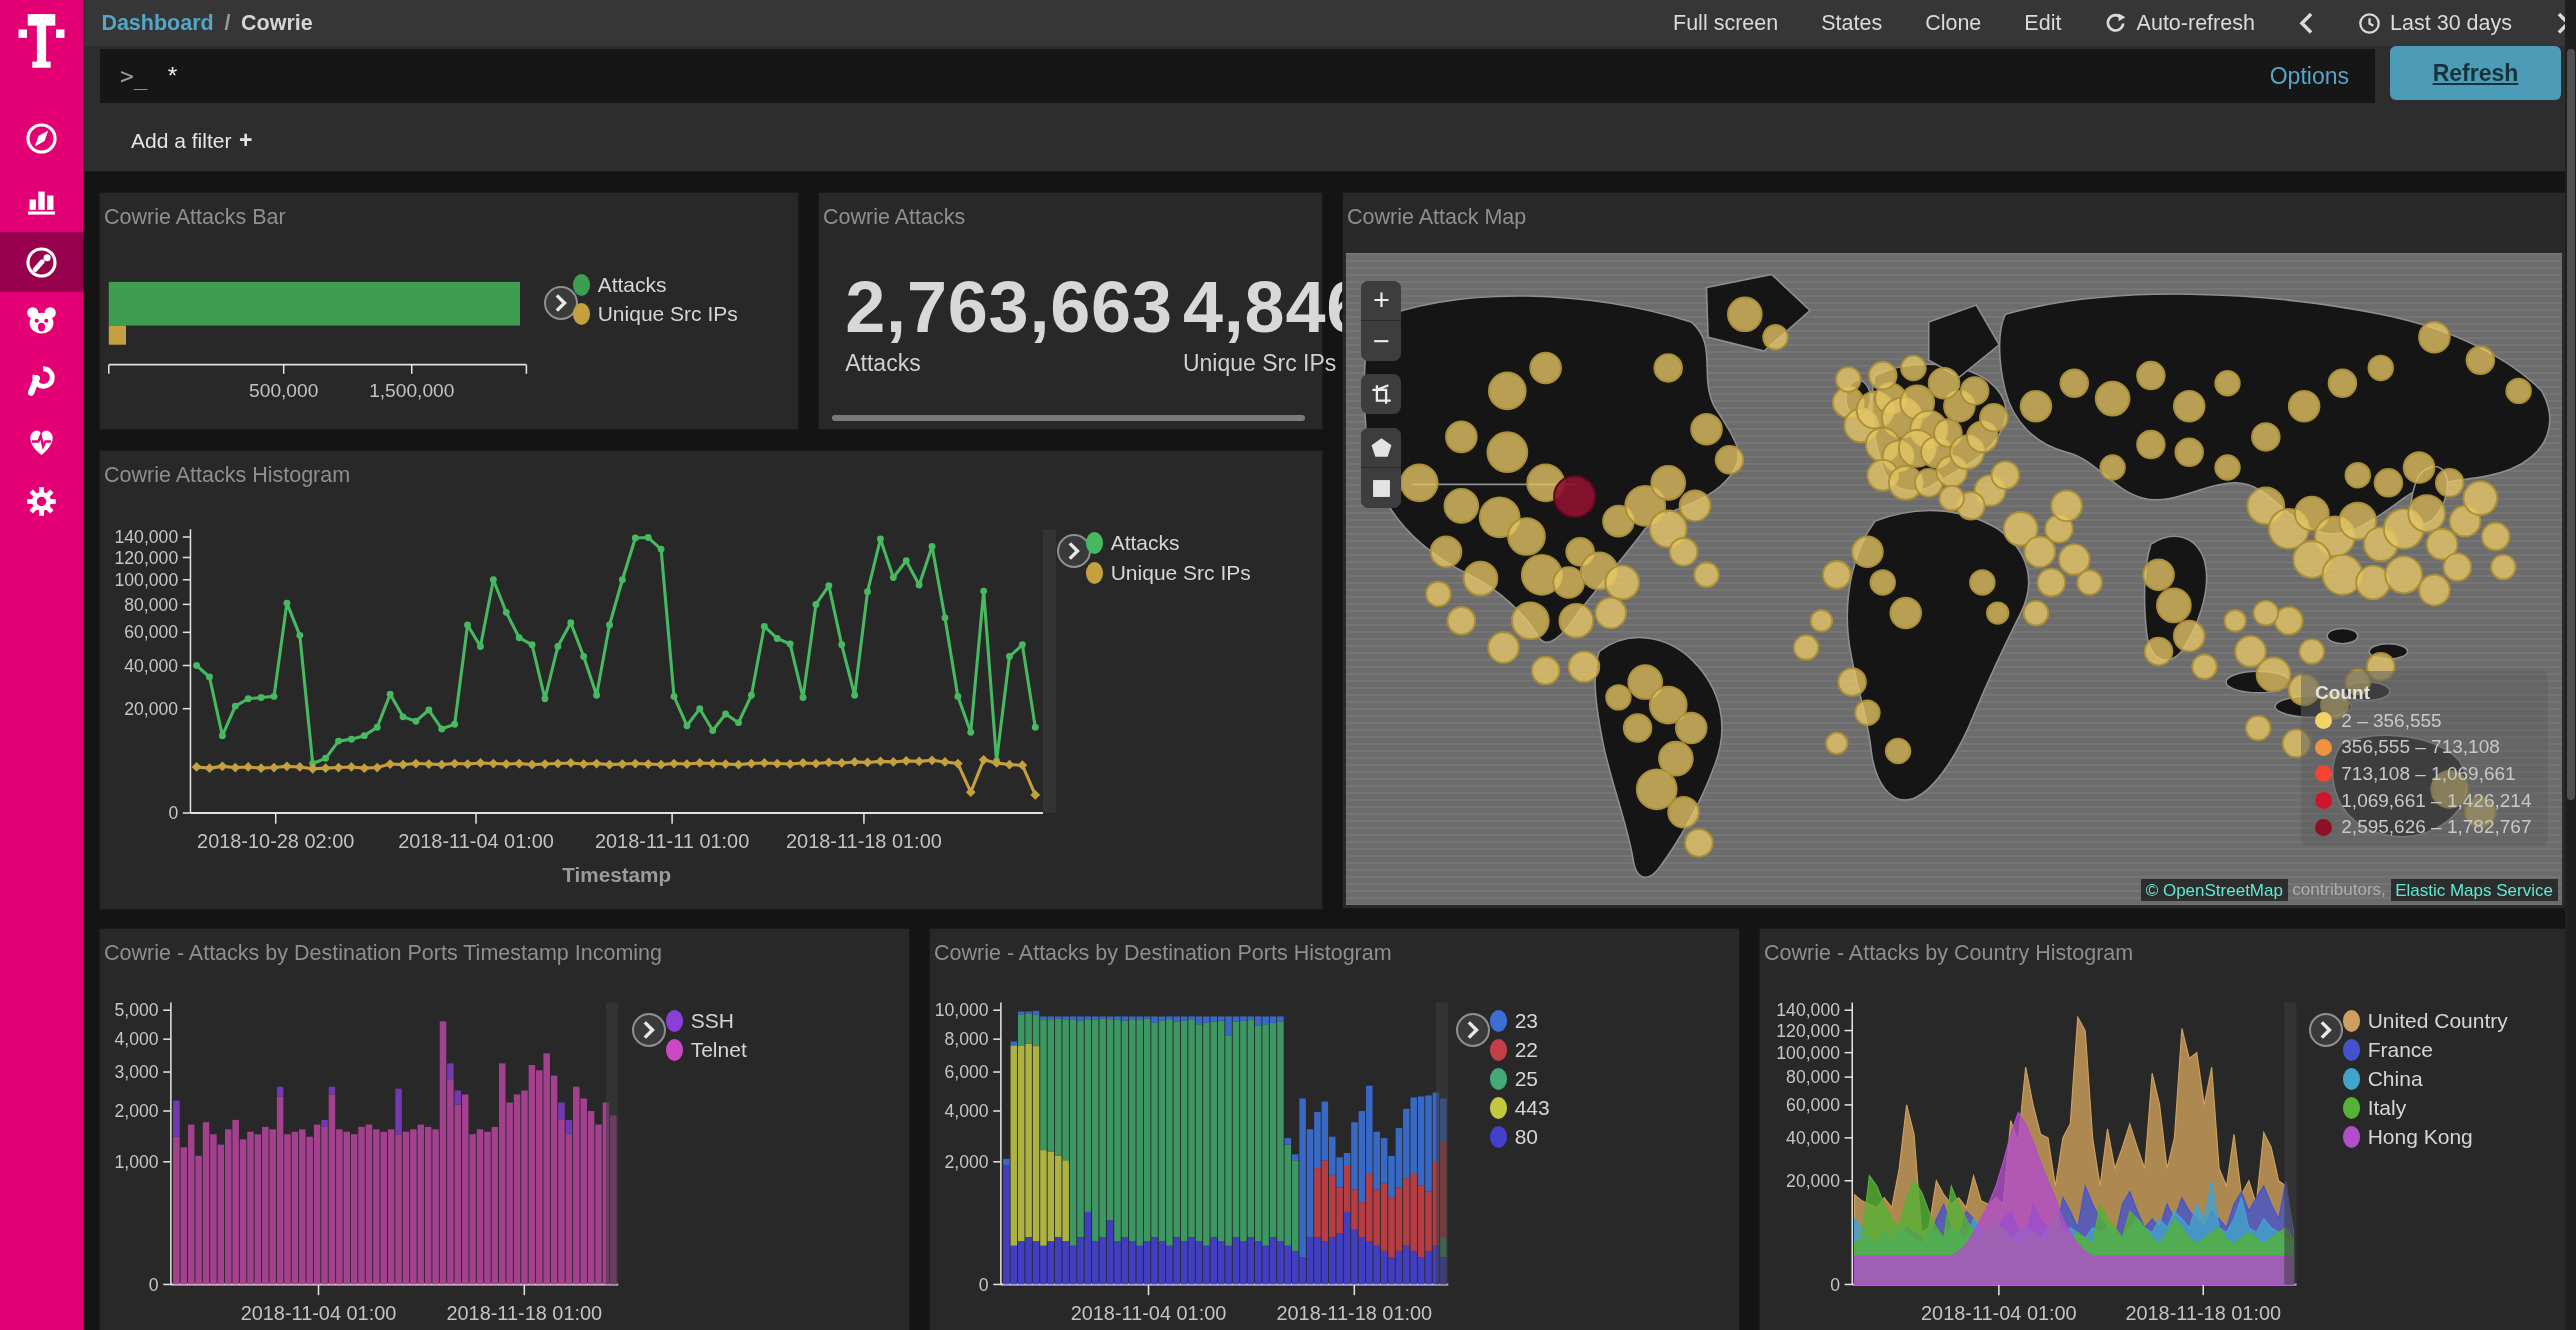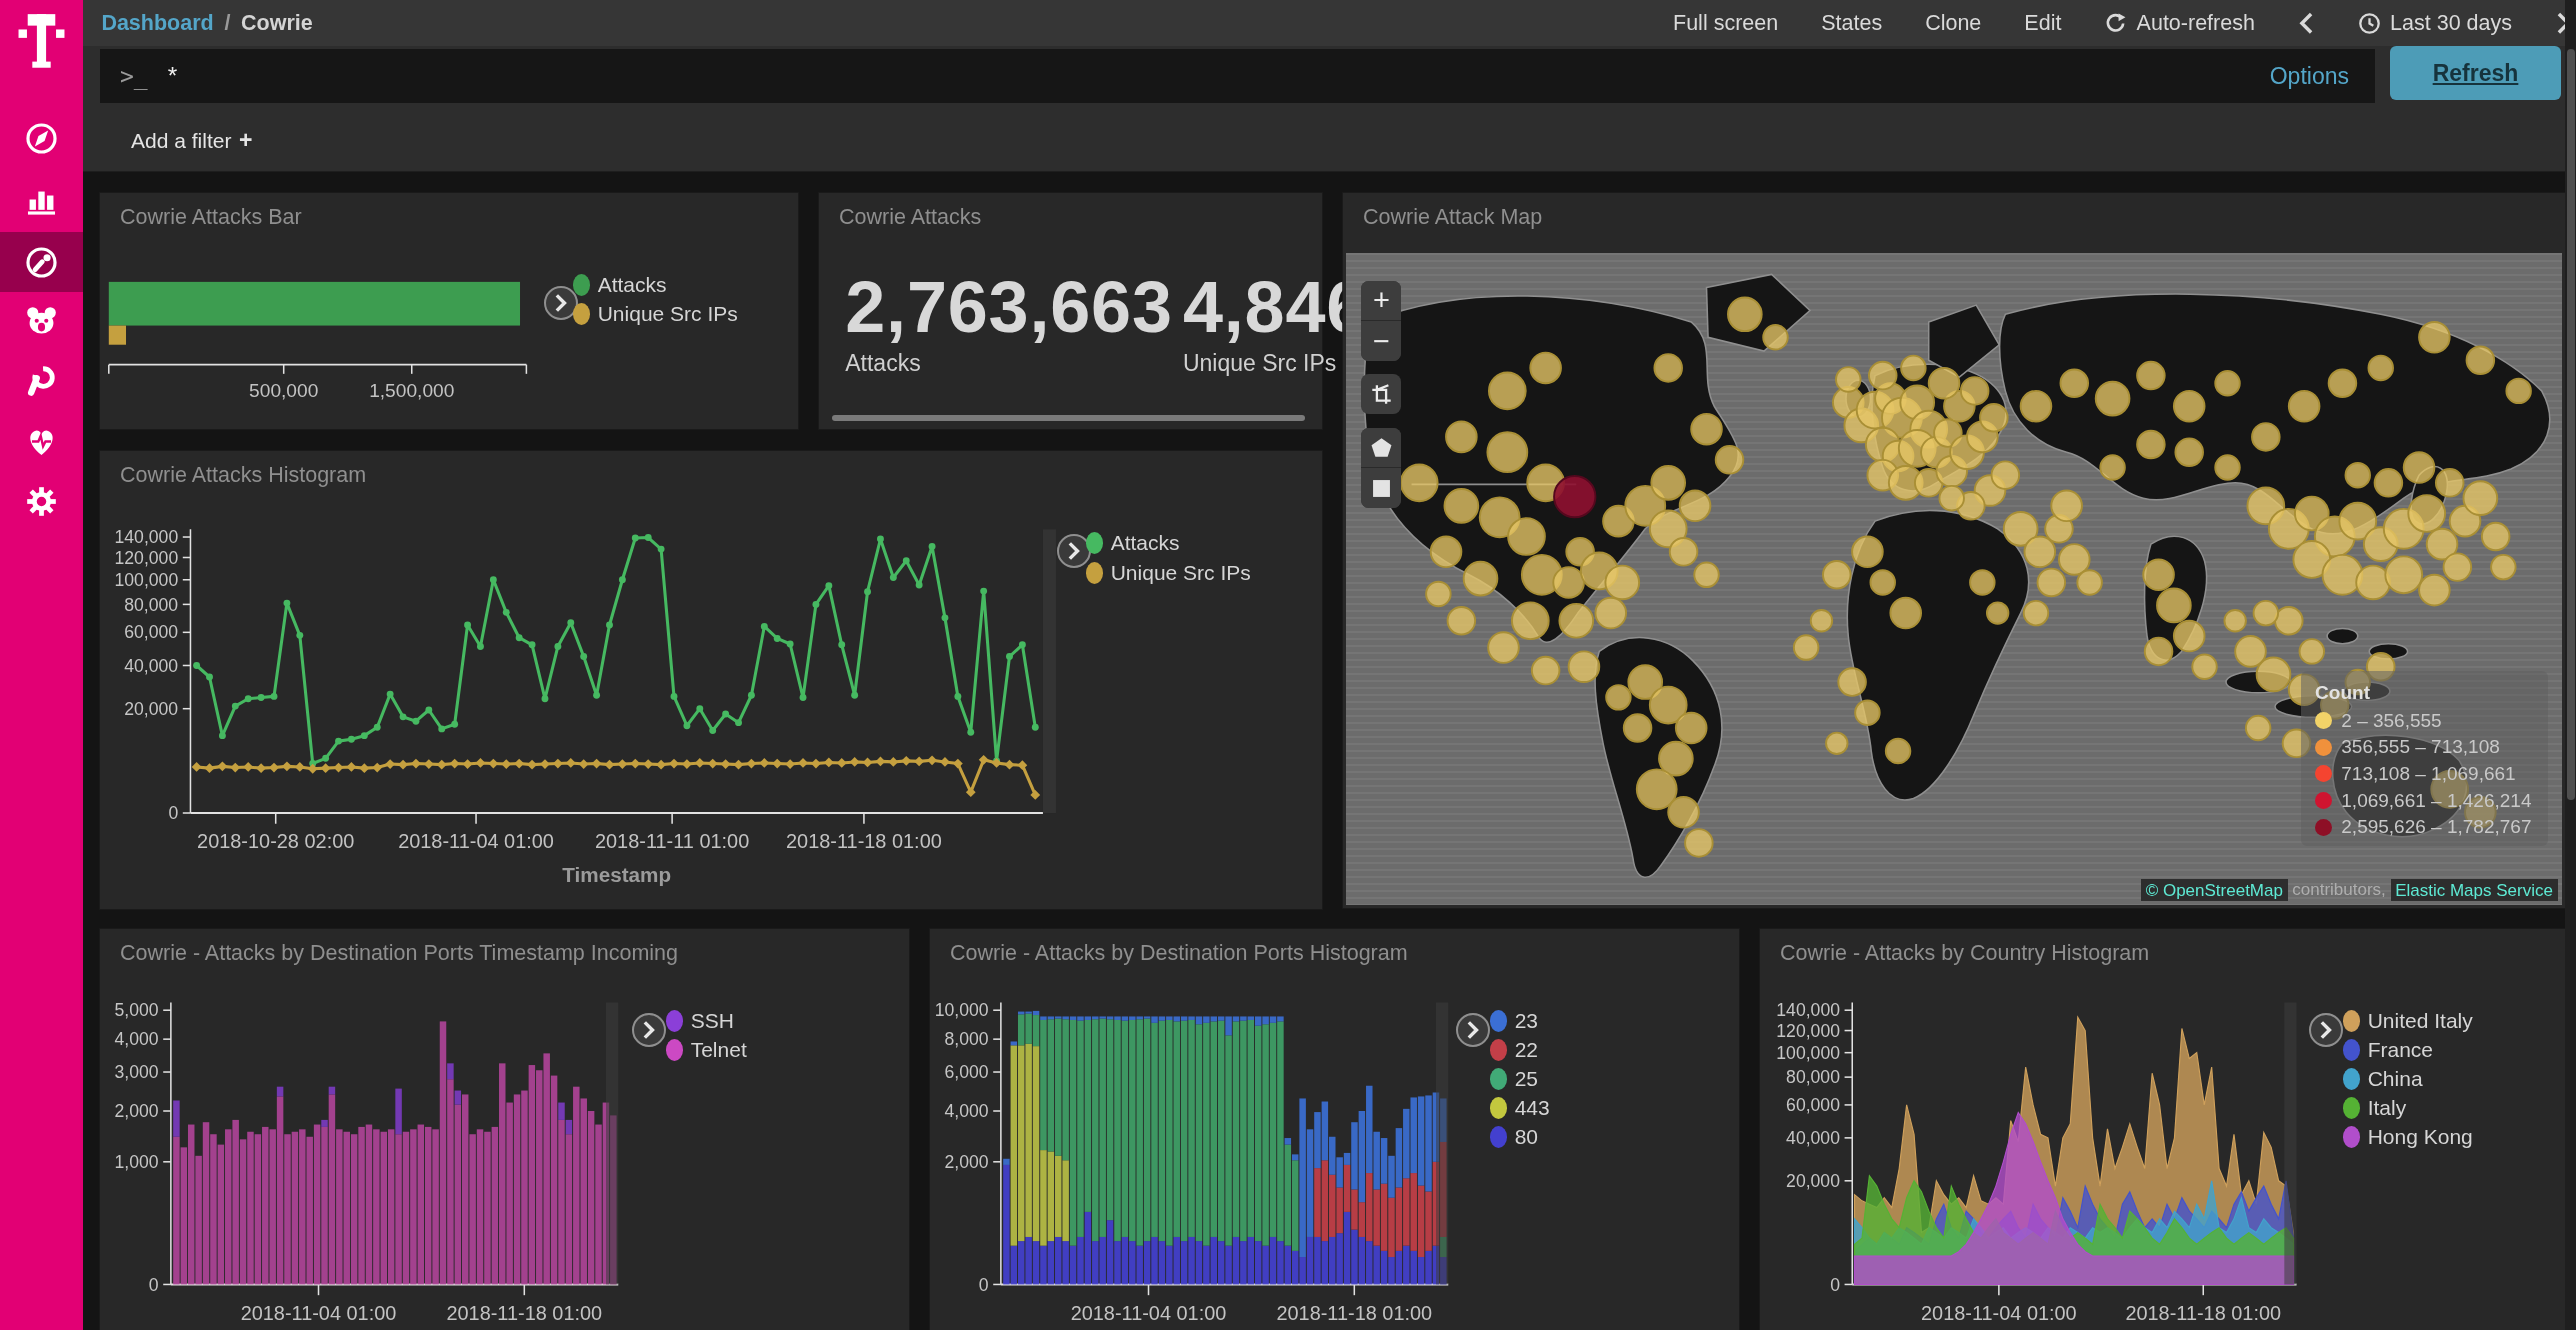--- a/index.html
+++ b/index.html
@@ -33,21 +33,21 @@
     border:none; border-radius:6.1px; color:#16333c; font-size:23px; font-weight:bold; text-decoration:underline;
     font-family:"Liberation Sans", sans-serif; }
 
   #filter-row { position:absolute; left:83px; top:110px; width:2493px; height:62px; background:#2d2d2d;
     border-bottom:1.5px solid #1e1e1e; z-index:18; }
   #add-filter { position:absolute; left:48px; top:17px; color:#e5e5e5; font-size:21px; display:flex; gap:7.7px; align-items:center; }
   #add-filter b { font-size:23px; }
 
   
   .panel { position:absolute; background:#282828; box-shadow:0 0 0 0.8px #1d1d1d; }
-  .panel-title { position:absolute; left:20px; top:12.3px; font-size:21.5px; color:#8f8f8f; white-space:nowrap; }
+  .panel-title { position:absolute; left:4px; top:12.3px; font-size:21.5px; color:#8f8f8f; white-space:nowrap; }
   svg.chart { position:absolute; left:0; top:0; }
 
   
   .chev-btn { position:absolute; width:34px; height:34px; border-radius:50%; background:#3a3a3a;
     border:2.3px solid #8f8f8f; display:flex; align-items:center; justify-content:center; }
   .legend-item { position:absolute; display:flex; align-items:center; gap:7.7px; color:#d6d6d6; font-size:21px; white-space:nowrap; }
   .legend-dot { width:17px; height:21.5px; border-radius:50%; flex:0 0 auto; }
 
   
   .metric { position:absolute; transform:translateX(-50%);margin-left:40px; }
@@ -1040,21 +1040,21 @@
         <path d="M123,464 L123.0,426.9 L132.7,426.9 L142.4,426.9 L152.1,426.9 L161.8,426.9 L171.6,426.9 L181.3,426.9 L191.0,426.9 L200.7,426.9 L210.4,426.9 L220.1,426.9 L229.8,426.9 L239.5,426.9 L249.3,426.9 L259.0,421.2 L268.7,411.6 L278.4,396.3 L288.1,378.4 L297.8,359.2 L307.5,335.6 L317.2,303.9 L326.9,267.9 L336.7,239.6 L346.4,254.4 L356.1,277.5 L365.8,303.9 L375.5,328.7 L385.2,350.8 L394.9,378.4 L404.6,396.3 L414.4,411.6 L424.1,421.2 L433.8,426.9 L443.5,426.9 L453.2,426.9 L462.9,426.9 L472.6,426.9 L482.3,426.9 L492.1,426.9 L501.8,426.9 L511.5,426.9 L521.2,426.9 L530.9,426.9 L540.6,426.9 L550.3,426.9 L560.0,426.9 L569.7,426.9 L579.5,426.9 L589.2,426.9 L598.9,426.9 L608.6,426.9 L618.3,426.9 L628.0,426.9 L637.7,426.9 L647.4,426.9 L657.2,426.9 L666.9,426.9 L676.6,426.9 L686.3,426.9 L696.0,426.9 L696,464 Z" fill="#b14ecb" fill-opacity="0.8" stroke="#b14ecb" stroke-width="1.5"></path>
         <rect x="684" y="96" width="16" height="368" fill="#3d3d3d" opacity="0.55"></rect>
       </svg>
   <div class="chev-btn" style="left: 549px; top: 84px;">
         <svg width="15.3" height="20" viewBox="0 0 20 26">
           <polyline points="5,3 15,13 5,23" fill="none" stroke="#e8e8e8" stroke-width="4.5"></polyline>
         </svg>
       </div>
       <div class="legend-item" style="left: 583px; top: 80px;">
         <span class="legend-dot" style="background: rgb(207, 160, 91);"></span>
-        <span>United Italy</span>
+        <span>United Country</span>
       </div>
       <div class="legend-item" style="left: 583px; top: 109px;">
         <span class="legend-dot" style="background: rgb(67, 83, 205);"></span>
         <span>France</span>
       </div>
       <div class="legend-item" style="left: 583px; top: 138px;">
         <span class="legend-dot" style="background: rgb(66, 163, 204);"></span>
         <span>China</span>
       </div>
       <div class="legend-item" style="left: 583px; top: 167px;">

